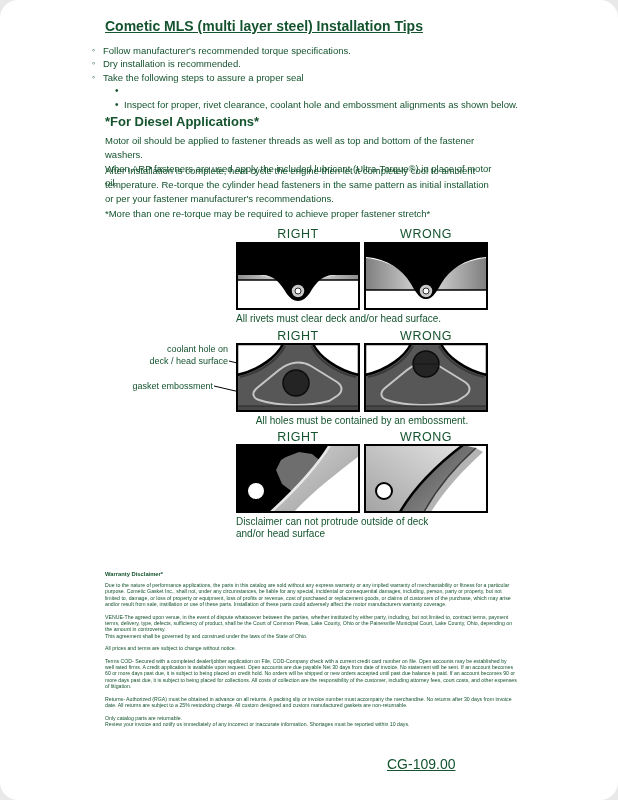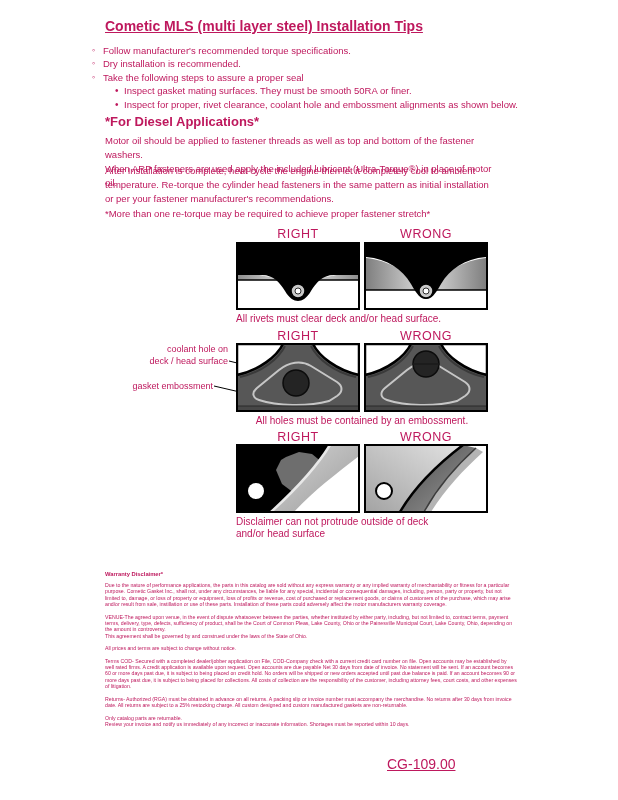--- a/index.html
+++ b/index.html
@@ -1,20 +1,21 @@
 <!DOCTYPE html>
 <html><head>
 <meta charset="utf-8">
 <style>
   html,body { margin:0; padding:0; background:#e9e9e9; }
   .page {
     position:relative; width:618px; height:800px; margin:0 auto;
-    background:#ffffff; color:#be185d;
+    background:#ffffff; color:#14532d;
     font-family:"Liberation Sans", sans-serif;
     overflow:hidden;
+    border-radius:18px;
   }
   .abs { position:absolute; }
   .title {
     left:105px; top:18px; font-size:14px; font-weight:bold;
     text-decoration:underline;
   }
   .bullets { left:92px; top:44px; font-size:9.5px; line-height:13.4px; }
   .b-row { display:flex; }
   .b-mark { width:11px; flex:0 0 11px; font-size:9px; }
   .sb-row { display:flex; margin-left:23px; }
@@ -52,21 +53,20 @@
     <div class="b-row">
       <span class="b-mark">◦</span>
       <span>Dry installation is recommended.</span>
     </div>
     <div class="b-row">
       <span class="b-mark">◦</span>
       <span>Take the following steps to assure a proper seal</span>
     </div>
     <div class="sb-row">
       <span class="sb-mark">•</span>
-      <span>Inspect gasket mating surfaces.  They must be smooth 50RA or finer.</span>
     </div>
     <div class="sb-row">
       <span class="sb-mark">•</span>
       <span>Inspect for proper, rivet clearance, coolant hole and embossment alignments as shown below.</span>
     </div>
   </div>
 
   <div class="abs diesel-h">*For Diesel Applications*</div>
   <div class="abs para p1">Motor oil should be applied to fastener threads as well as top and bottom of the fastener washers.
 When ARP fasteners are used apply the included lubricant (Ultra-Torque®) in place of motor oil.</div>

